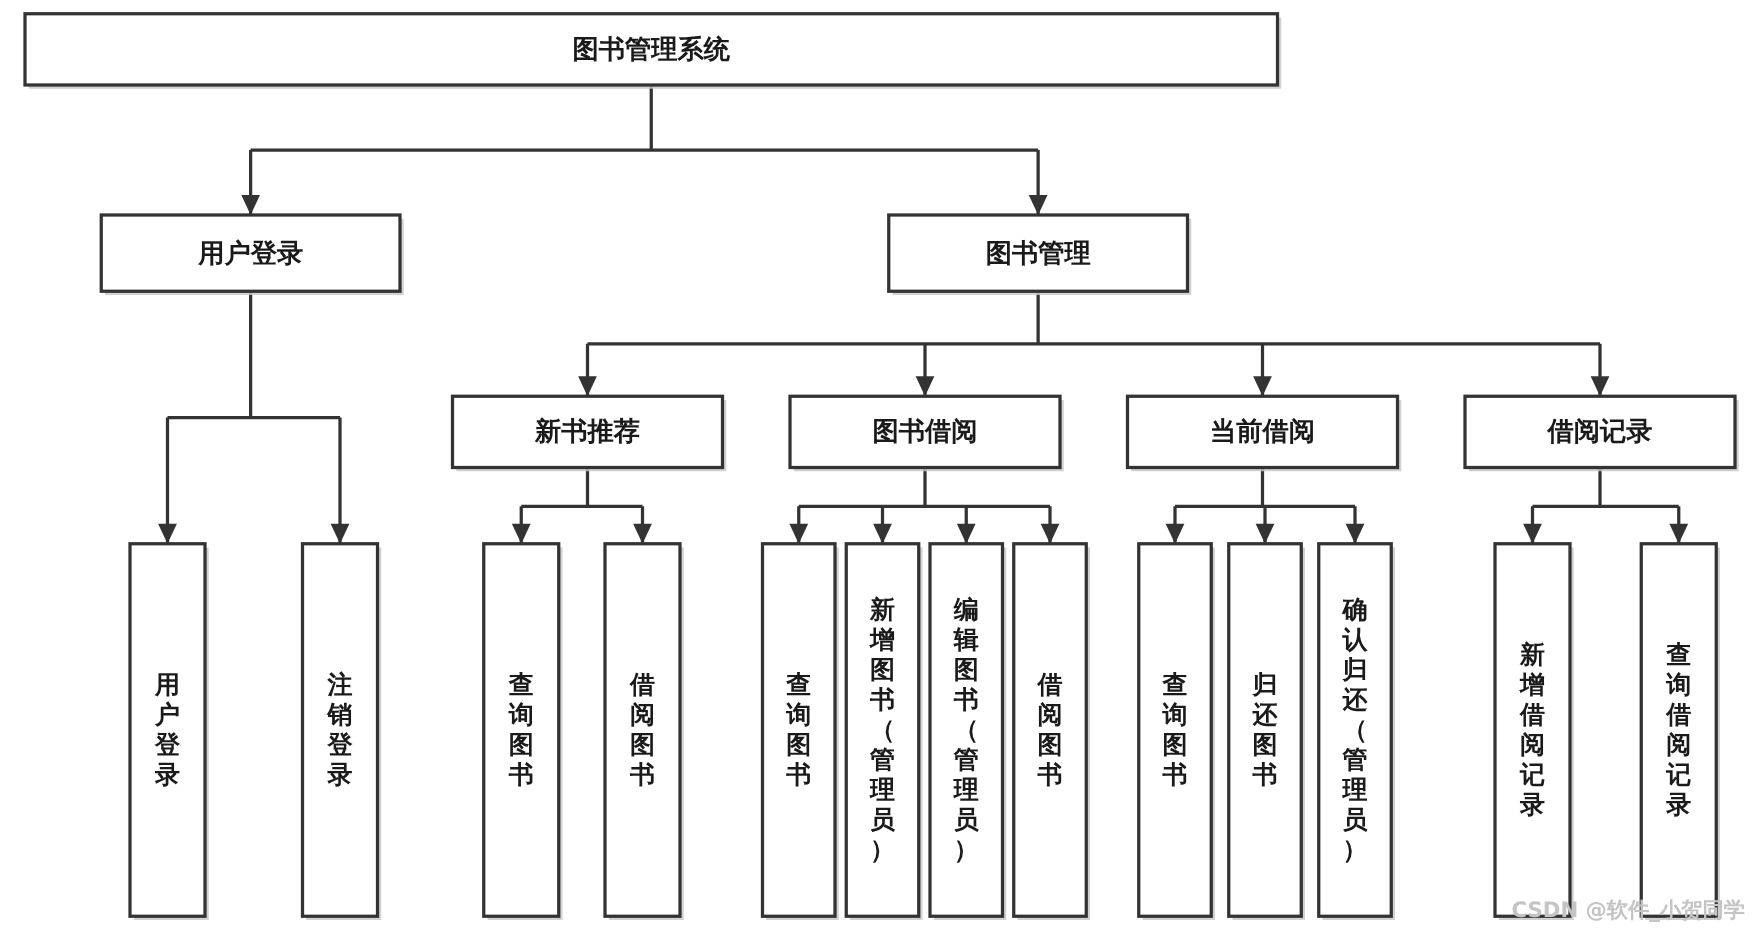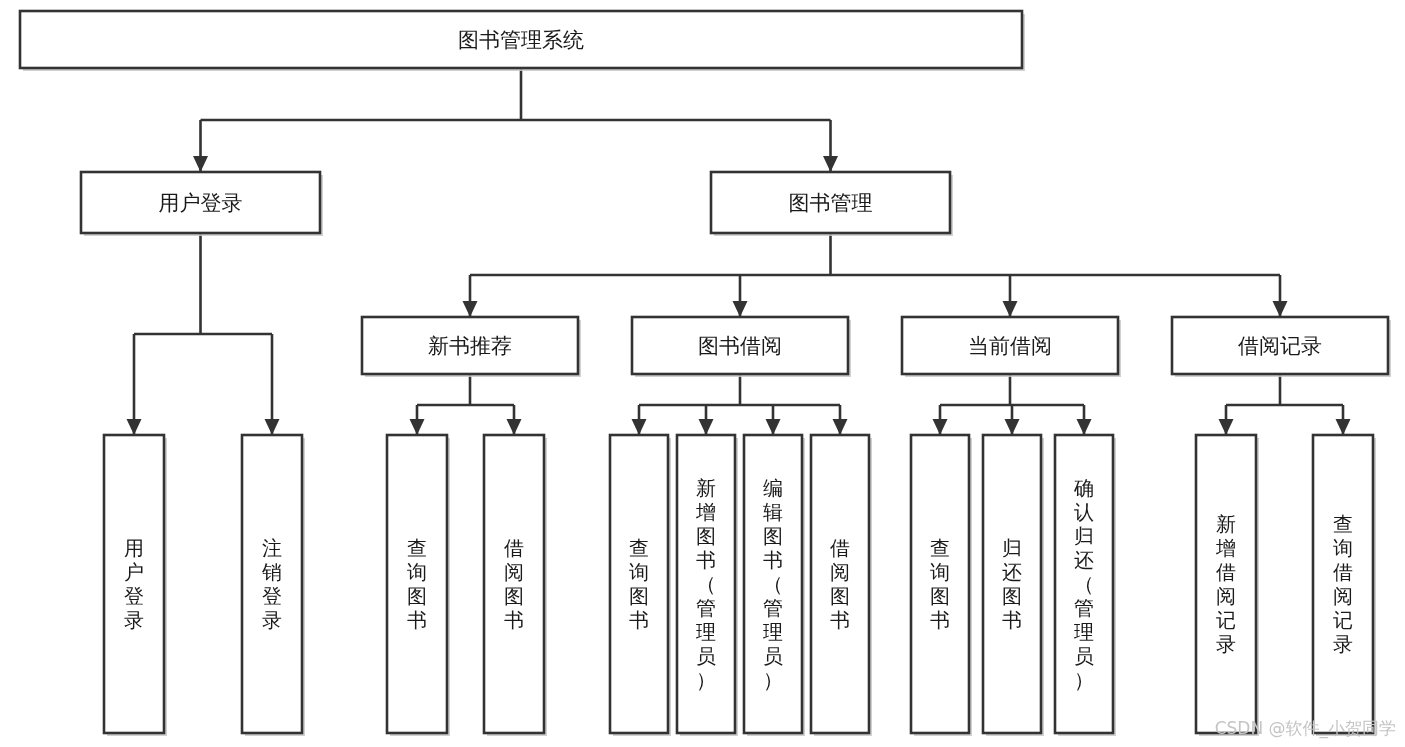--- a/index.html
+++ b/index.html
@@ -14,20 +14,21 @@
     position: relative;
     overflow: hidden;
     font-family: "DejaVu Sans", "Liberation Sans", sans-serif;
   }
   #diagram-root {
     position: absolute;
     left: 0;
     top: 0;
     width: 1405px;
     height: 530px;
+    font-weight: bold;
   }
   svg.flowchart {
     display: block;
     width: 1405px;
     height: 747px;
     background: #ffffff;
   }
   .node-rect {
     fill: #ffffff;
     stroke: #333333;

